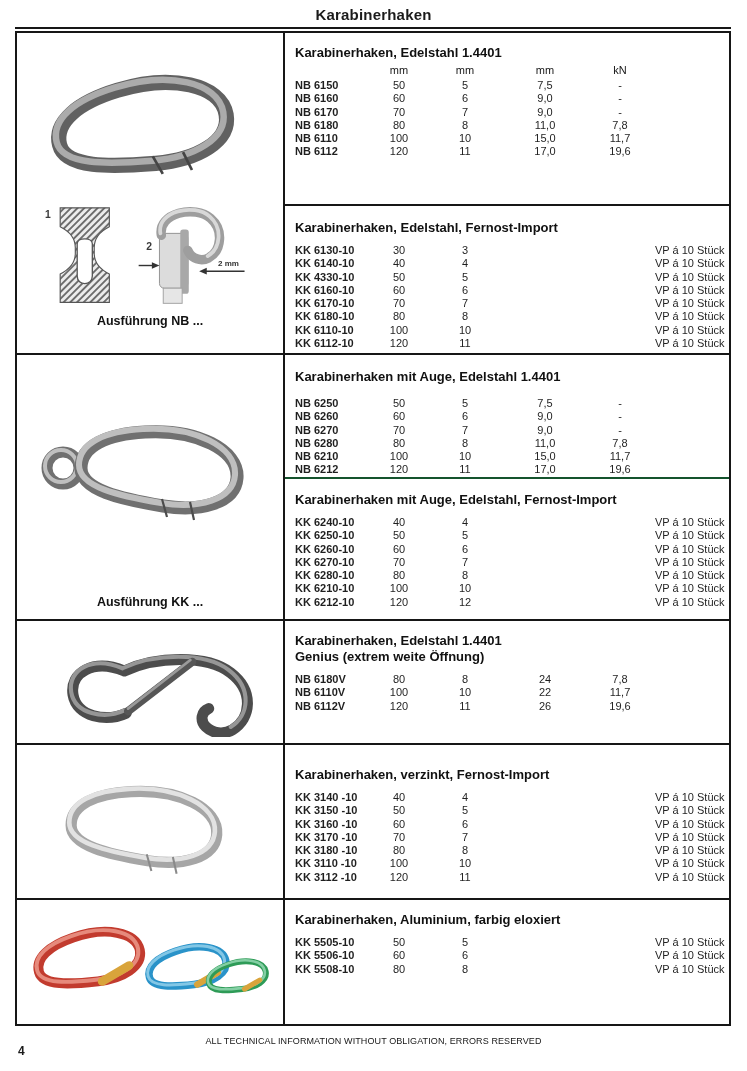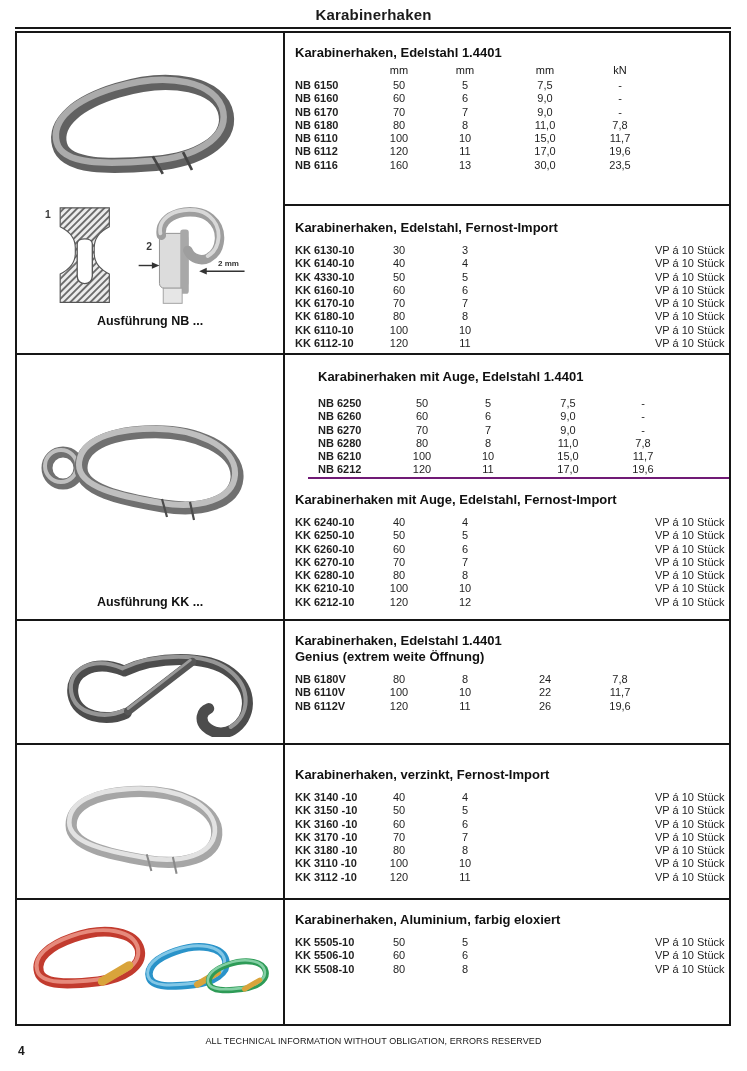--- a/index.html
+++ b/index.html
@@ -16,21 +16,21 @@
   .row + .row{border-top:2px solid #161616;}
   .row-a{height:320px;} .row-b{height:266px;} .row-c{height:124px;} .row-d{height:155px;} .row-e{flex:1;}
 
   .imgcell{width:268px;box-sizing:border-box;border-right:2px solid #161616;
     display:flex;flex-direction:column;align-items:center;}
   .datacol{flex:1;display:flex;flex-direction:column;box-sizing:border-box;}
 
   .sub{box-sizing:border-box;padding-left:10px;}
   .sub-a1{height:173px;border-bottom:2px solid #161616;padding-top:12px;}
   .sub-a2{flex:1;padding-top:14px;}
-  .sub-b1{height:124px;border-bottom:2px solid #701a75;padding-top:14px;margin-left:23px;}
+  .sub-b1{height:124px;border-bottom:2px solid #14532d;padding-top:14px;}
   .sub-b2{flex:1;padding-top:13px;}
   .sub-c{flex:1;padding-top:12px;}
   .sub-d{flex:1;padding-top:22px;}
   .sub-e{flex:1;padding-top:12px;}
 
   .sec-title{font-size:13px;font-weight:bold;line-height:16px;color:#111;}
 
   .thead,.tunits,.trow{display:flex;align-items:flex-start;}
   .thead{margin-top:10px;font-size:11.5px;line-height:12px;color:#161616;}
   .tunits{margin-top:3px;font-size:11px;color:#161616;}
@@ -170,28 +170,20 @@
                 <span class="c c6"></span>
               </div>
               <div class="trow">
                 <span class="c c1">NB 6112</span>
                 <span class="c c2">120</span>
                 <span class="c c3">11</span>
                 <span class="c c4">17,0</span>
                 <span class="c c5">19,6</span>
                 <span class="c c6"></span>
               </div>
-              <div class="trow">
-                <span class="c c1">NB 6116</span>
-                <span class="c c2">160</span>
-                <span class="c c3">13</span>
-                <span class="c c4">30,0</span>
-                <span class="c c5">23,5</span>
-                <span class="c c6"></span>
-              </div>
             </div>
         </div>
         <div class="sub sub-a2">
           <div class="sec-title">Karabinerhaken, Edelstahl, Fernost-Import</div>
           <div class="rows rows-a2">
               <div class="trow">
                 <span class="c c1">KK 6130-10</span>
                 <span class="c c2">30</span>
                 <span class="c c3">3</span>
                 <span class="c c4"></span>

